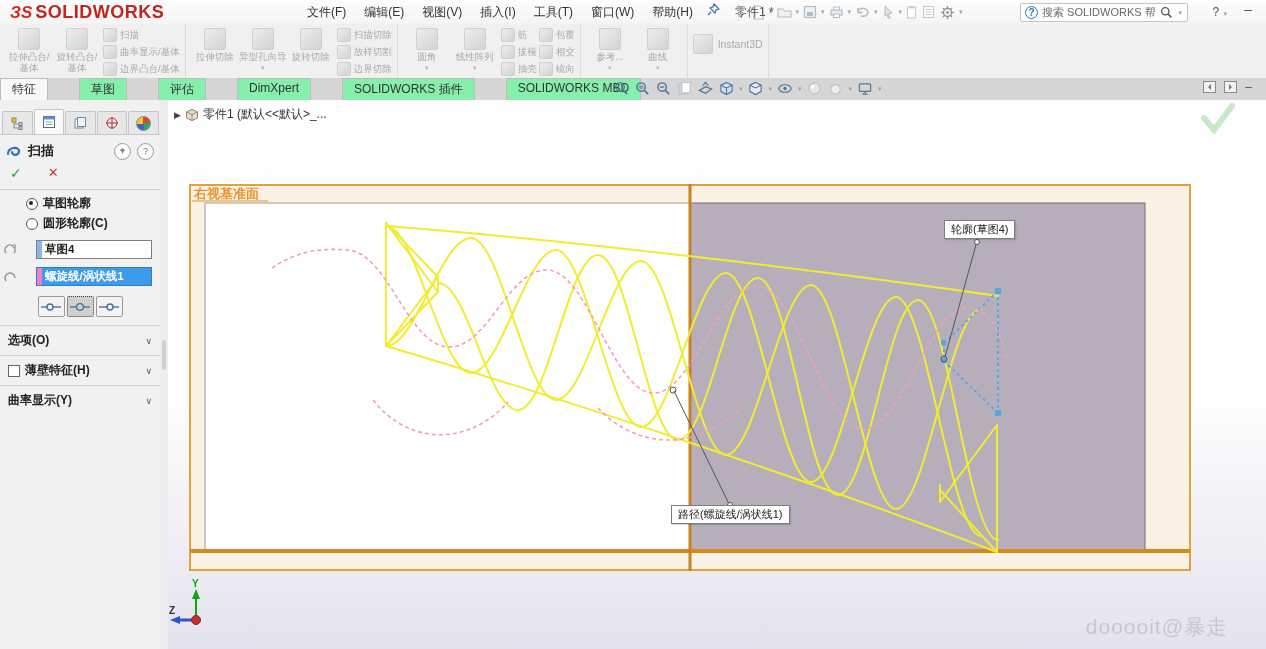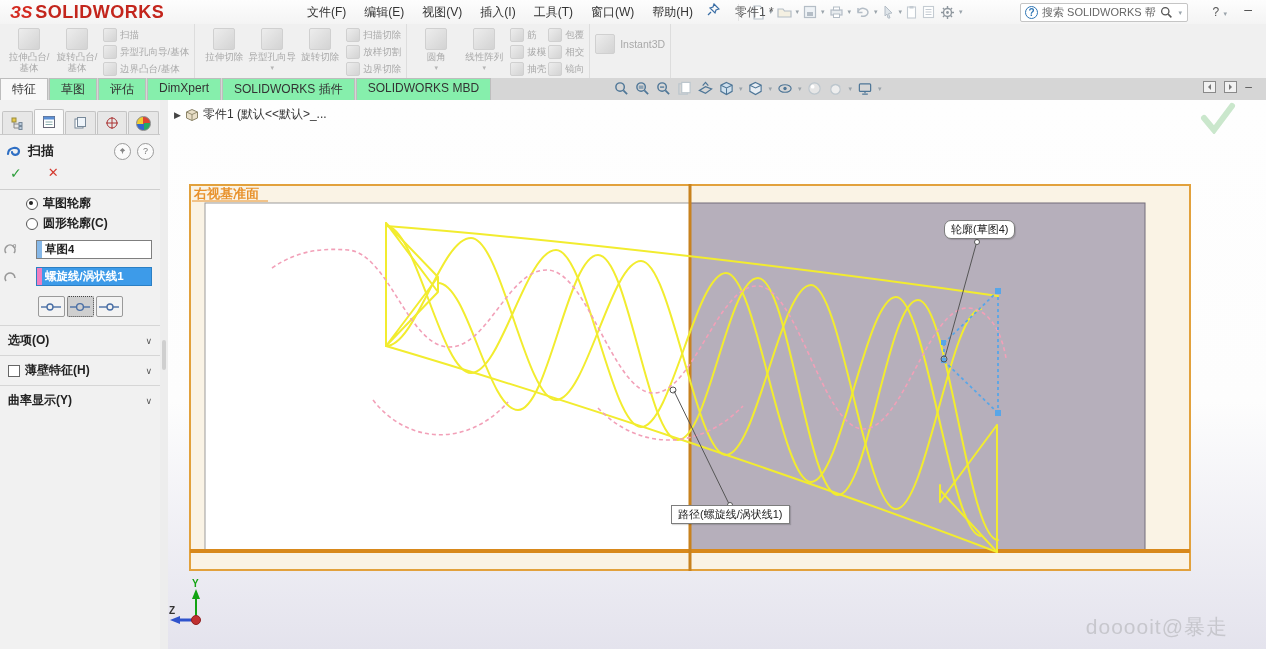--- a/index.html
+++ b/index.html
@@ -31,21 +31,21 @@
   .rb-big .ric{width:20px;height:20px;margin:1px 0 2px;}
   .rb-smalls{display:flex;flex-direction:column;justify-content:space-between;height:48px;margin-left:2px;padding:2px 0;}
   .rb-small{display:flex;align-items:center;gap:3px;font-size:9.5px;color:#a9a9a9;height:14px;white-space:nowrap;}
   .rb-small .ric{width:12px;height:12px;flex:0 0 auto;}
   .ric{background:linear-gradient(135deg,#ededed,#d3d3d3);border:1px solid #d0d0d0;border-radius:2px;display:inline-block;}
   .rb-caret{font-size:7px;color:#b5b5b5;}
   .instant{display:flex;align-items:center;gap:5px;color:#a9a9a9;font-size:10.5px;padding-top:8px;}
 
   
   #tabstrip{position:absolute;left:0;top:78px;width:1266px;height:22px;background:#d6d6d6;border-bottom:1px solid #c4c4c4;}
-  .tabs{position:absolute;left:0;top:0;display:flex;height:22px;}
+  .tabs{position:absolute;left:0;top:0;display:flex;height:22px;gap:30px;}
   .tab{font-size:12px;color:#333;background:#86efac;border:1px solid #bdbdbd;border-bottom:none;padding:2px 11px 0;margin-right:1px;white-space:nowrap;}
   .tab.active{background:#f8f8f8;}
   .hud{position:absolute;left:612px;top:2px;display:flex;align-items:center;gap:3px;}
   .hic{width:18px;height:17px;display:inline-flex;align-items:center;justify-content:center;color:#4e7697;}
   .hic.faded{color:#bcc6cd;}
   .pane-ctl{position:absolute;right:14px;top:3px;display:flex;align-items:center;gap:8px;color:#666;}
   .pane-ic{width:11px;height:10px;border:1px solid #8a8a8a;background:#f2f2f2;position:relative;}
   .pane-ic::after{content:"";position:absolute;top:2px;width:0;height:0;border:3px solid transparent;}
   .pane-ic.l::after{left:1px;border-right-color:#777;}
   .pane-ic.r::after{right:1px;border-left-color:#777;}
@@ -82,21 +82,21 @@
   
   #splitter{position:absolute;left:160px;top:100px;width:8px;height:549px;background:#ededed;border-right:1px solid #d0d0d0;}
   #splitter .handle{position:absolute;left:2px;top:240px;width:4px;height:30px;background:#cfcfcf;border-radius:2px;}
 
   
   #graphics{position:absolute;left:168px;top:100px;width:1098px;height:549px;background:linear-gradient(#fefefe 0%,#fdfdfd 55%,#e4e3ed 100%);overflow:hidden;}
   #gsvg{position:absolute;left:0;top:0;}
   .breadcrumb{position:absolute;left:6px;top:6px;display:flex;align-items:center;gap:4px;font-size:12px;color:#333;z-index:3;}
   .bc-arrow{color:#444;font-size:9px;}
   .callout{position:absolute;background:#fff;border:1px solid #7d7d7d;font-size:11px;color:#222;padding:1px 6px;white-space:nowrap;z-index:3;box-shadow:1px 1px 1px rgba(0,0,0,.15);}
-  #callout-profile{left:776px;top:120px;border-radius:7px;}
+  #callout-profile{left:776px;top:120px;}
   #callout-path{left:503px;top:405px;}
   .watermark{position:absolute;right:38px;bottom:8px;font-size:21px;color:#c7c7cd;letter-spacing:1px;z-index:2;}
   .confirm-check{position:absolute;right:28px;top:2px;z-index:2;opacity:.85;}
 </style>
 </head>
 <body>
 
 <div id="app">
 
   <div id="menubar">
@@ -216,21 +216,21 @@
           <span class="ric"></span>
           <span>旋转凸台/基体</span>
         </div>
       <div class="rb-smalls">
         <div class="rb-small">
             <span class="ric"></span>
             <span>扫描</span>
           </div>
         <div class="rb-small">
             <span class="ric"></span>
-            <span>异型孔向导/基体</span>
+            <span>曲率显示/基体</span>
           </div>
         <div class="rb-small">
             <span class="ric"></span>
             <span>边界凸台/基体</span>
           </div>
       </div>
     </div>
     <div class="rb-group">
       <div class="rb-big">
           <span class="ric"></span>
@@ -292,20 +292,32 @@
           </div>
         <div class="rb-small">
             <span class="ric"></span>
             <span>相交</span>
           </div>
         <div class="rb-small">
             <span class="ric"></span>
             <span>镜向</span>
           </div>
       </div>
+    </div>
+    <div class="rb-group">
+      <div class="rb-big">
+          <span class="ric"></span>
+          <span>参考...</span>
+          <span class="rb-caret">▾</span>
+        </div>
+      <div class="rb-big">
+          <span class="ric"></span>
+          <span>曲线</span>
+          <span class="rb-caret">▾</span>
+        </div>
     </div>
     <div class="rb-group">
       <div class="instant">
           <span class="ric" style="width:18px;height:18px;"></span>
           <span>Instant3D</span>
         </div>
     </div>
   </div>
 
   <div id="tabstrip">

